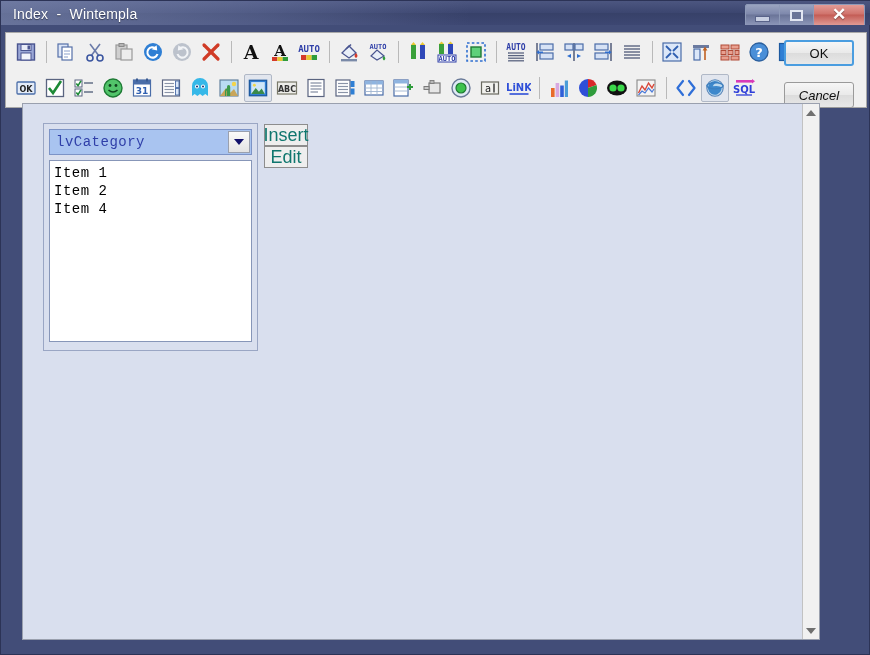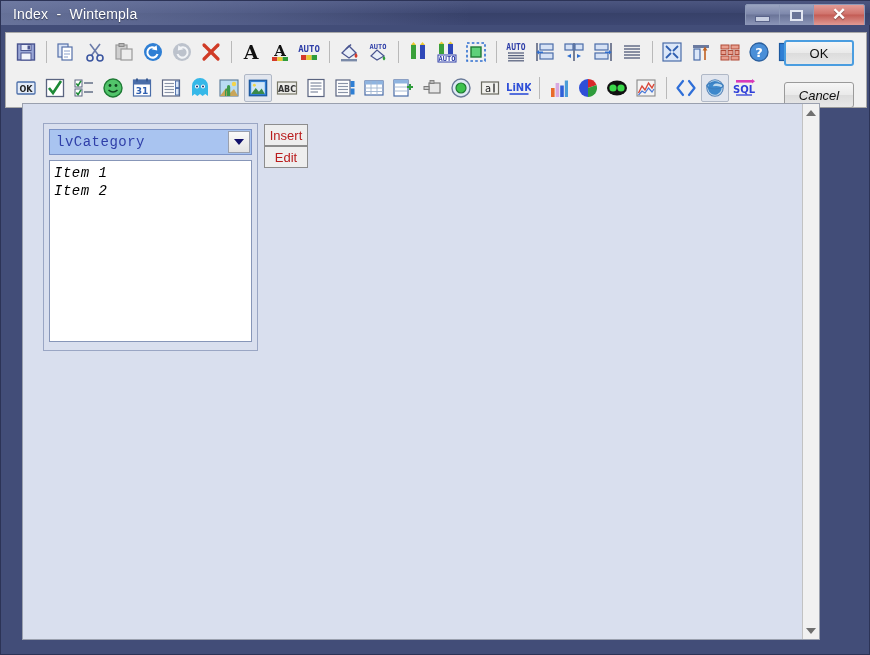--- a/index.html
+++ b/index.html
@@ -214,29 +214,28 @@
     padding: 3px 0 0 4px;
     overflow: hidden;
   }
   .list-item {
     font-family: "Liberation Mono", monospace;
     font-size: 14px;
     color: #000000;
     line-height: 18px;
     letter-spacing: 0.5px;
     white-space: pre;
-    font-style: italic;
   }
 
   
   .side-btn {
     position: absolute;
     width: 44px; height: 22px;
-    font-size: 13px;
-    color: #b91c1c;
+    font-size: 18px;
+    color: #0f766e;
     background: #eeeeee;
     border: 1px solid #8d8d8d;
     box-sizing: border-box;
     display: flex; align-items: center; justify-content: center;
   }
   .side-btn.insert { left: 241px; top: 20px; }
   .side-btn.edit   { left: 241px; top: 42px; text-align: right; }
 
   
   .vscroll {
@@ -790,20 +789,21 @@
       <div class="combo">
         <div class="combo-text">lvCategory</div>
         <div class="combo-arrow">
           <div class="chev"></div>
         </div>
       </div>
 
       <div class="listbox">
         <div class="list-item">Item 1</div>
         <div class="list-item">Item 2</div>
+        <div class="list-item">Item 4</div>
       </div>
     </div>
 
     <div class="side-btn insert">Insert</div>
     <div class="side-btn edit">Edit</div>
 
     <div class="vscroll">
       <div class="sb-arrow up">
         <div class="sb-tri-up"></div>
       </div>

